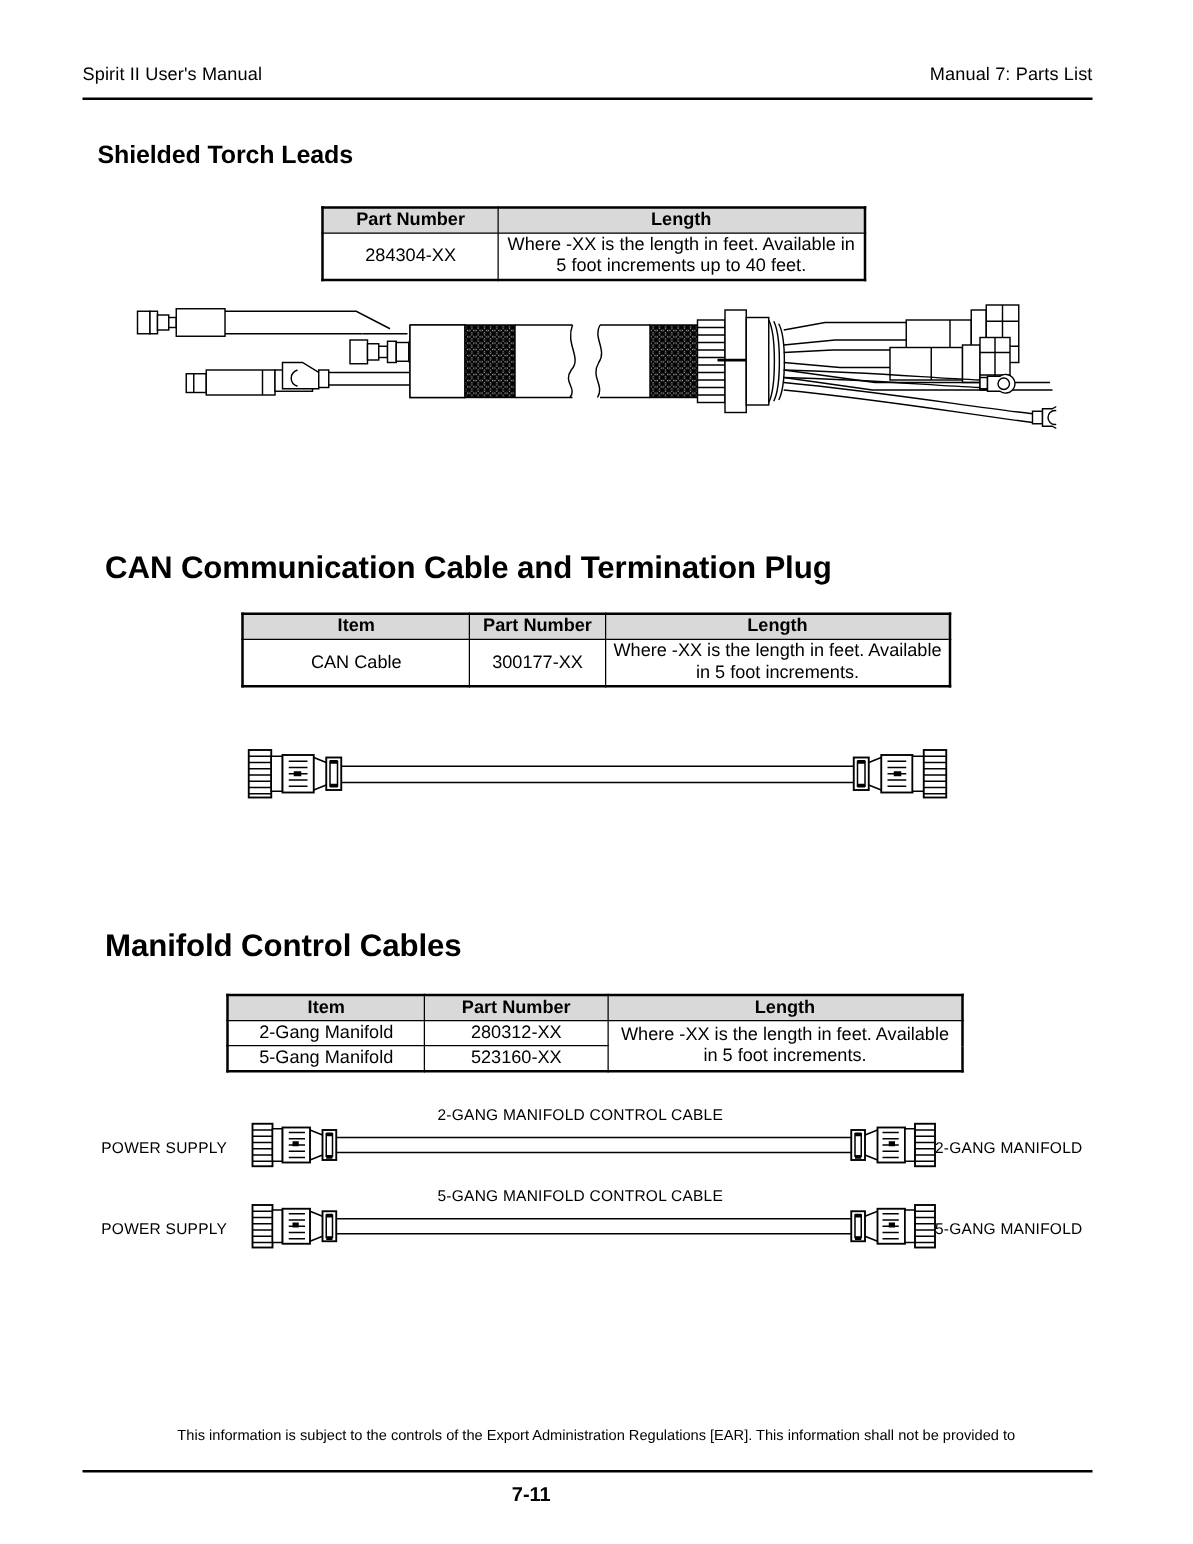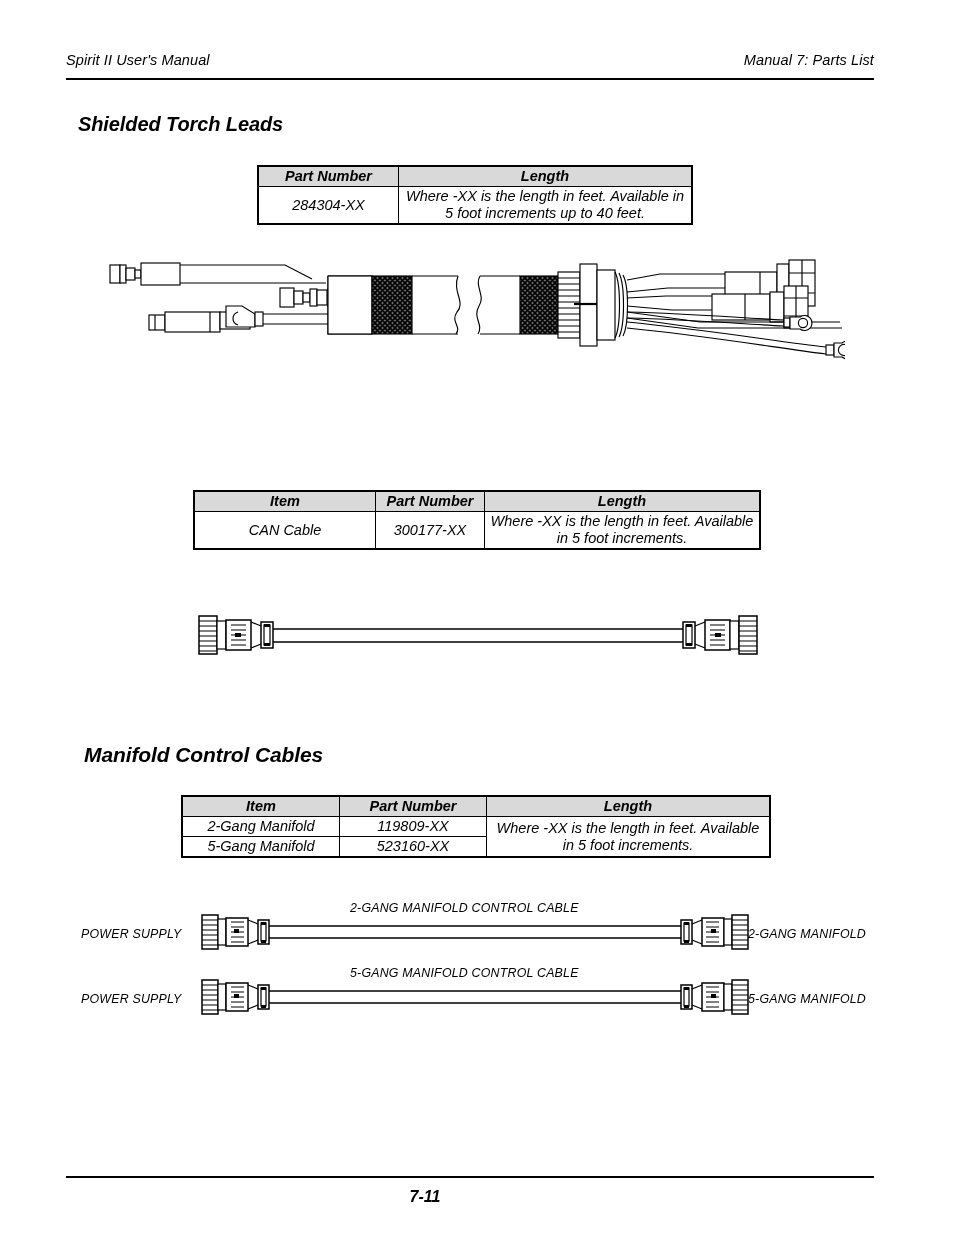--- a/index.html
+++ b/index.html
@@ -11,21 +11,20 @@
     width: 954px;
     height: 1235px;
     position: relative;
     font-family: "Liberation Sans", sans-serif;
     color: #000000;
     overflow: hidden;
   }
   .page {
     position: absolute;
     inset: 0;
-    font-style: italic;
   }
 
   
   .header {
     position: absolute;
     left: 66px;
     top: 52px;
     width: 808px;
     display: flex;
     justify-content: space-between;
@@ -44,21 +43,21 @@
 
   
   .h1 {
     position: absolute;
     font-weight: bold;
     letter-spacing: -0.1px;
     white-space: nowrap;
   }
   #heading-torch  { left: 78px; top: 113px; font-size: 20px; }
   #heading-can    { left: 84px; top: 440px; font-size: 25px; }
-  #heading-manifold { left: 84px; top: 743px; font-size: 21px; }
+  #heading-manifold { left: 84px; top: 743px; font-size: 25px; }
 
   
   table.parts {
     position: absolute;
     border-collapse: collapse;
     font-size: 14.5px;
     background: #fff;
   }
   table.parts td, table.parts th {
     border: 1px solid #000;
@@ -79,21 +78,21 @@
 
   #table-can { left: 193px; top: 490px; width: 568px; }
   #table-can .c1 { width: 172px; }
   #table-can .c2 { width: 100px; }
 
   #table-manifold { left: 181px; top: 795px; width: 590px; }
   #table-manifold .c1 { width: 148px; }
   #table-manifold .c2 { width: 138px; }
 
   
-  .drawing { position: absolute; margin-top: 16px; }
+  .drawing { position: absolute; }
   #drawing-torch-leads  { left: 100px; top: 232px; }
   #drawing-can-cable    { left: 193px; top: 592px; }
   #drawing-manifold-2   { left: 78px; top: 882px; }
   #drawing-manifold-5   { left: 78px; top: 947px; }
 
   .dwg-label {
     font-family: "Liberation Sans", sans-serif;
     font-size: 12.4px;
     letter-spacing: 0.2px;
   }
@@ -251,20 +250,21 @@
       <circle cx="703" cy="75" r="4.6" fill="#fff"></circle>
 
       <path d="M527 74 C610 82 680 94 726 99" fill="none"></path>
       <path d="M527 80 C608 88 678 100 726 106" fill="none"></path>
       <rect x="726" y="97" width="8" height="10" fill="#fff"></rect>
       <path d="M734 95 L742 95 a9 9 0 1 1 0 14 L734 109 Z" fill="#fff"></path>
       <circle cx="744" cy="102" r="5.6" fill="#fff"></circle>
     </svg>
   </div>
 
+  <div class="h1" id="heading-can">CAN Communication Cable and Termination Plug</div>
 
   <table class="parts outer" id="table-can">
     <thead>
       <tr>
         <th class="c1">Item</th>
         <th class="c2">Part Number</th>
         <th>Length</th>
       </tr>
     </thead>
     <tbody>
@@ -318,21 +318,21 @@
     <thead>
       <tr>
         <th class="c1">Item</th>
         <th class="c2">Part Number</th>
         <th>Length</th>
       </tr>
     </thead>
     <tbody>
       <tr>
         <td class="c1">2-Gang Manifold</td>
-        <td class="c2">119809-XX</td>
+        <td class="c2">280312-XX</td>
         <td rowspan="2">Where -XX is the length in feet. Available in 5 foot increments.</td>
       </tr>
       <tr>
         <td class="c1">5-Gang Manifold</td>
         <td class="c2">523160-XX</td>
       </tr>
     </tbody>
   </table>
 
   <div class="drawing" id="drawing-manifold-2">
@@ -397,17 +397,18 @@
       <rect x="624" y="20" width="22" height="28" fill="#fff" stroke-width="1.5"></rect>
       <path d="M628 24 L641 24 M628 29 L641 29 M628 34 L641 34 M628 39 L641 39 M628 44 L641 44"></path>
       <rect x="633" y="31" width="5" height="4" fill="#000" stroke="none"></rect>
       <rect x="646" y="21" width="8" height="26" fill="#fff"></rect>
       <rect x="654" y="17" width="16" height="34" fill="#fff" stroke-width="1.5"></rect>
       <path d="M654 22 L670 22 M654 27 L670 27 M654 32 L670 32 M654 37 L670 37 M654 42 L670 42 M654 47 L670 47"></path>
     </svg>
   </div>
 
   <div class="footer-text">
+    <div>This information is subject to the controls of the Export Administration Regulations [EAR].  This information shall not be provided to</div>
   </div>
   <div class="footer-rule"></div>
   <div class="page-number">7-11</div>
 
 </div>
 
 </body></html>

